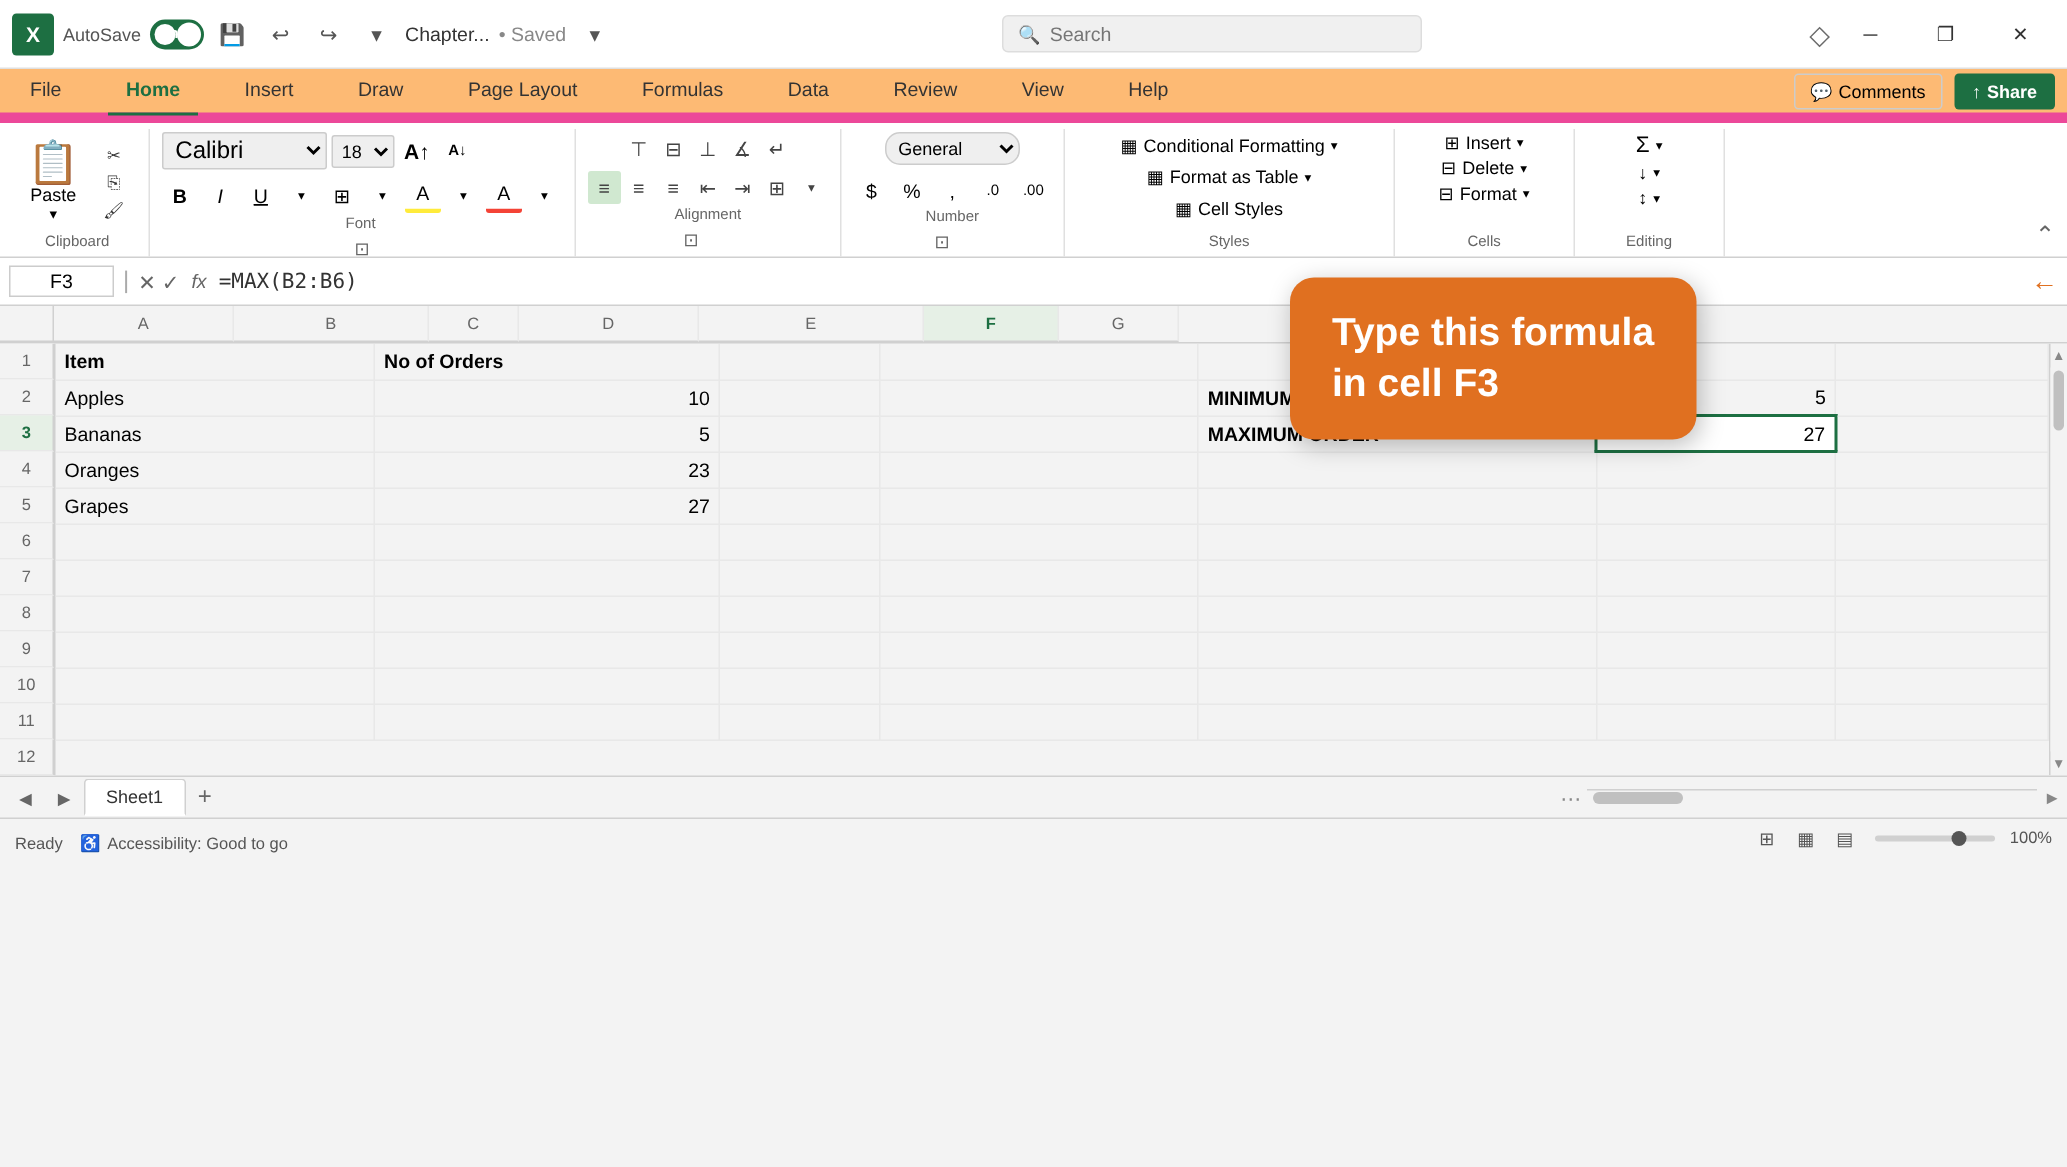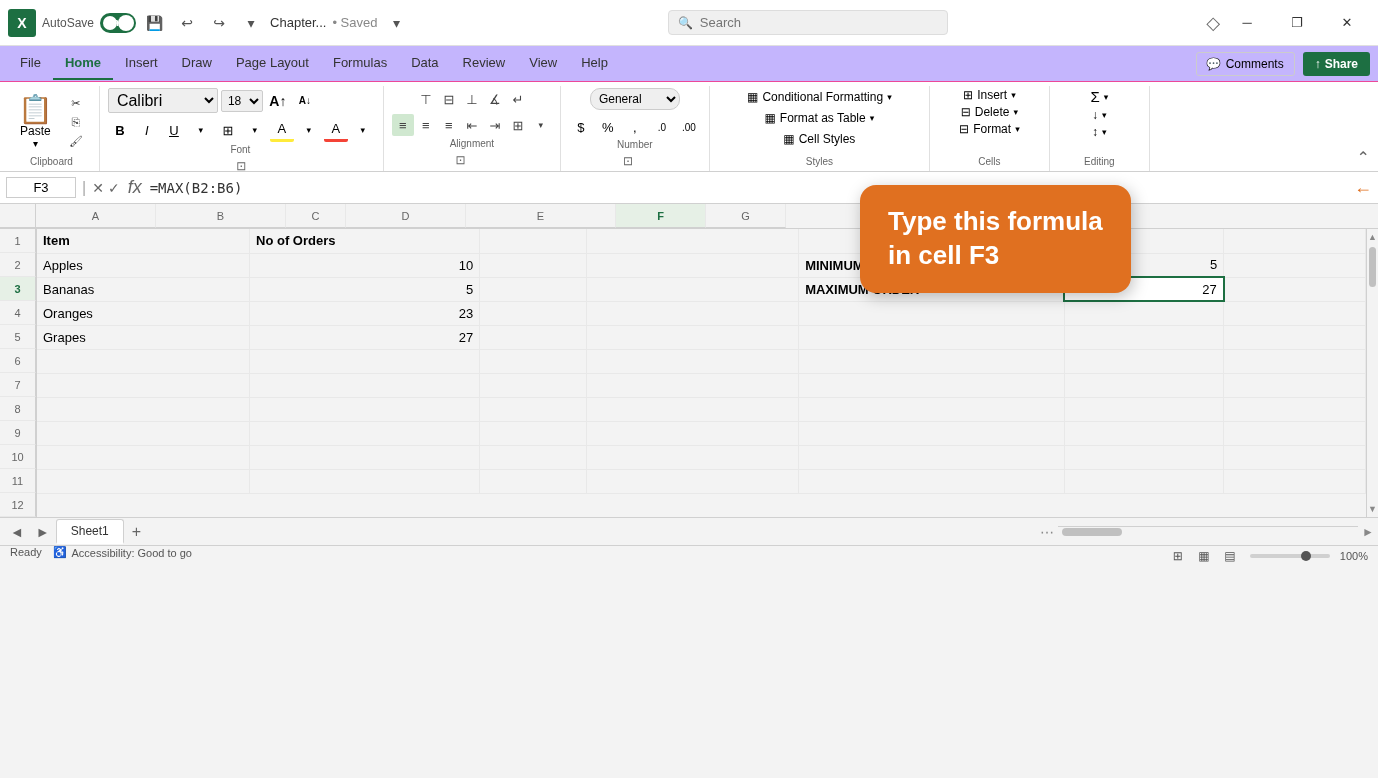--- a/index.html
+++ b/index.html
@@ -20,22 +20,22 @@
     #title-bar-center { display: flex; align-items: center; gap: 8px; flex: 1; justify-content: center; }
     .file-title { font-size: 13px; color: #333; }
     .search-box { display: flex; align-items: center; background: #f0f0f0; border: 1px solid #ddd; border-radius: 4px; padding: 4px 10px; width: 280px; gap: 6px; }
     .search-box input { border: none; background: transparent; outline: none; font-size: 13px; width: 220px; color: #555; }
     #title-bar-right { display: flex; align-items: center; gap: 4px; }
     .win-btn { width: 46px; height: 30px; display: flex; align-items: center; justify-content: center; cursor: pointer; font-size: 13px; color: #333; }
     .diamond-icon { color: #6b6b6b; font-size: 18px; }
 
     
     #ribbon-tabs {
-      display: flex; align-items: center; background: #c4b5fd;
-      border-bottom: 1px solid #ec4899; padding: 0 8px; height: 36px;
+      display: flex; align-items: center; background: #fdba74;
+      border-bottom: 7px solid #ec4899; padding: 0 8px; height: 36px; gap: 19px;
     }
     .ribbon-tab { padding: 8px 12px; font-size: 13px; cursor: pointer; color: #333; border-bottom: 2px solid transparent; }
     .ribbon-tab.active { color: #1d6f42; border-bottom: 2px solid #1d6f42; font-weight: 600; }
     #ribbon-tabs-right { margin-left: auto; display: flex; gap: 8px; }
     .comments-btn { display: flex; align-items: center; gap: 4px; padding: 4px 10px; border: 1px solid #ccc; border-radius: 3px; cursor: pointer; font-size: 12px; }
     .share-btn { display: flex; align-items: center; gap: 4px; padding: 4px 12px; background: #1d6f42; color: white; border-radius: 3px; cursor: pointer; font-size: 12px; font-weight: 600; }
 
     
     #ribbon {
       background: #fff; border-bottom: 1px solid #d0d0d0;
@@ -58,21 +58,21 @@
     
     .number-select { width: 90px; font-size: 12px; border: 1px solid #ccc; padding: 2px 4px; border-radius: 10px; margin-bottom: 2px; }
 
     
     #formula-bar {
       display: flex; align-items: center; background: #fff;
       border-bottom: 1px solid #d0d0d0; height: 32px; padding: 0 6px; gap: 4px;
     }
     #cell-ref { width: 70px; border: 1px solid #ccc; padding: 2px 6px; font-size: 13px; text-align: center; }
     .formula-sep { color: #aaa; font-size: 16px; margin: 0 2px; }
-    #fx-label { font-size: 18px; color: #666; font-style: italic; margin: 0 4px; }
+    #fx-label { font-size: 13px; color: #666; font-style: italic; margin: 0 4px; }
     #formula-input { flex: 1; border: none; outline: none; font-size: 14px; color: #333; font-family: 'Consolas', monospace; }
     .formula-arrow { color: #e07020; font-size: 18px; margin-left: 4px; }
 
     
     #spreadsheet { display: flex; flex-direction: column; flex: 1; overflow: hidden; }
     #sheet-container { display: flex; flex: 1; overflow: hidden; }
     #row-headers { display: flex; flex-direction: column; background: #f3f3f3; border-right: 1px solid #d0d0d0; }
     .row-header { height: 24px; min-height: 24px; width: 36px; display: flex; align-items: center; justify-content: center; font-size: 11px; color: #666; border-bottom: 1px solid #e8e8e8; border-right: 1px solid #d0d0d0; background: #f3f3f3; }
     .row-header.active { background: #e6f0e6; font-weight: bold; color: #1d6f42; }
     #col-row { display: flex; }
@@ -87,21 +87,21 @@
 
     
     #sheet-tabs { display: flex; align-items: center; background: #f3f3f3; border-top: 1px solid #d0d0d0; height: 28px; padding: 0 4px; }
     .sheet-nav { font-size: 14px; padding: 0 6px; cursor: pointer; color: #666; }
     .sheet-tab { padding: 4px 14px; background: #fff; border: 1px solid #d0d0d0; border-bottom: none; border-radius: 3px 3px 0 0; font-size: 12px; cursor: pointer; color: #333; }
     .sheet-tab.active { border-bottom: 2px solid #fff; font-weight: 500; }
     .add-sheet { font-size: 16px; padding: 0 8px; cursor: pointer; color: #666; }
     .sheet-tabs-right { margin-left: auto; display: flex; align-items: center; gap: 4px; }
 
     
-    #status-bar { display: flex; align-items: flex-start; background: #f3f3f3; border-top: 1px solid #d0d0d0; height: 24px; padding: 0 10px; font-size: 11px; color: #555; }
+    #status-bar { display: flex; align-items: flex-end; background: #f3f3f3; border-top: 1px solid #d0d0d0; height: 24px; padding: 0 10px; font-size: 11px; color: #555; }
     #status-bar-right { margin-left: auto; display: flex; align-items: center; gap: 6px; }
     .view-icon { width: 20px; height: 20px; display: flex; align-items: center; justify-content: center; cursor: pointer; border-radius: 2px; font-size: 12px; }
     .zoom-bar { width: 80px; height: 4px; background: #d0d0d0; border-radius: 2px; position: relative; margin: 0 4px; }
     .zoom-handle { width: 10px; height: 10px; background: #555; border-radius: 50%; position: absolute; top: -3px; left: 70%; transform: translateX(-50%); cursor: pointer; }
 
     
     #callout {
       position: absolute; top: 185px; left: 860px;
       background: #e07020; color: white; border-radius: 16px;
       padding: 20px 28px; font-size: 26px; font-weight: 600;

